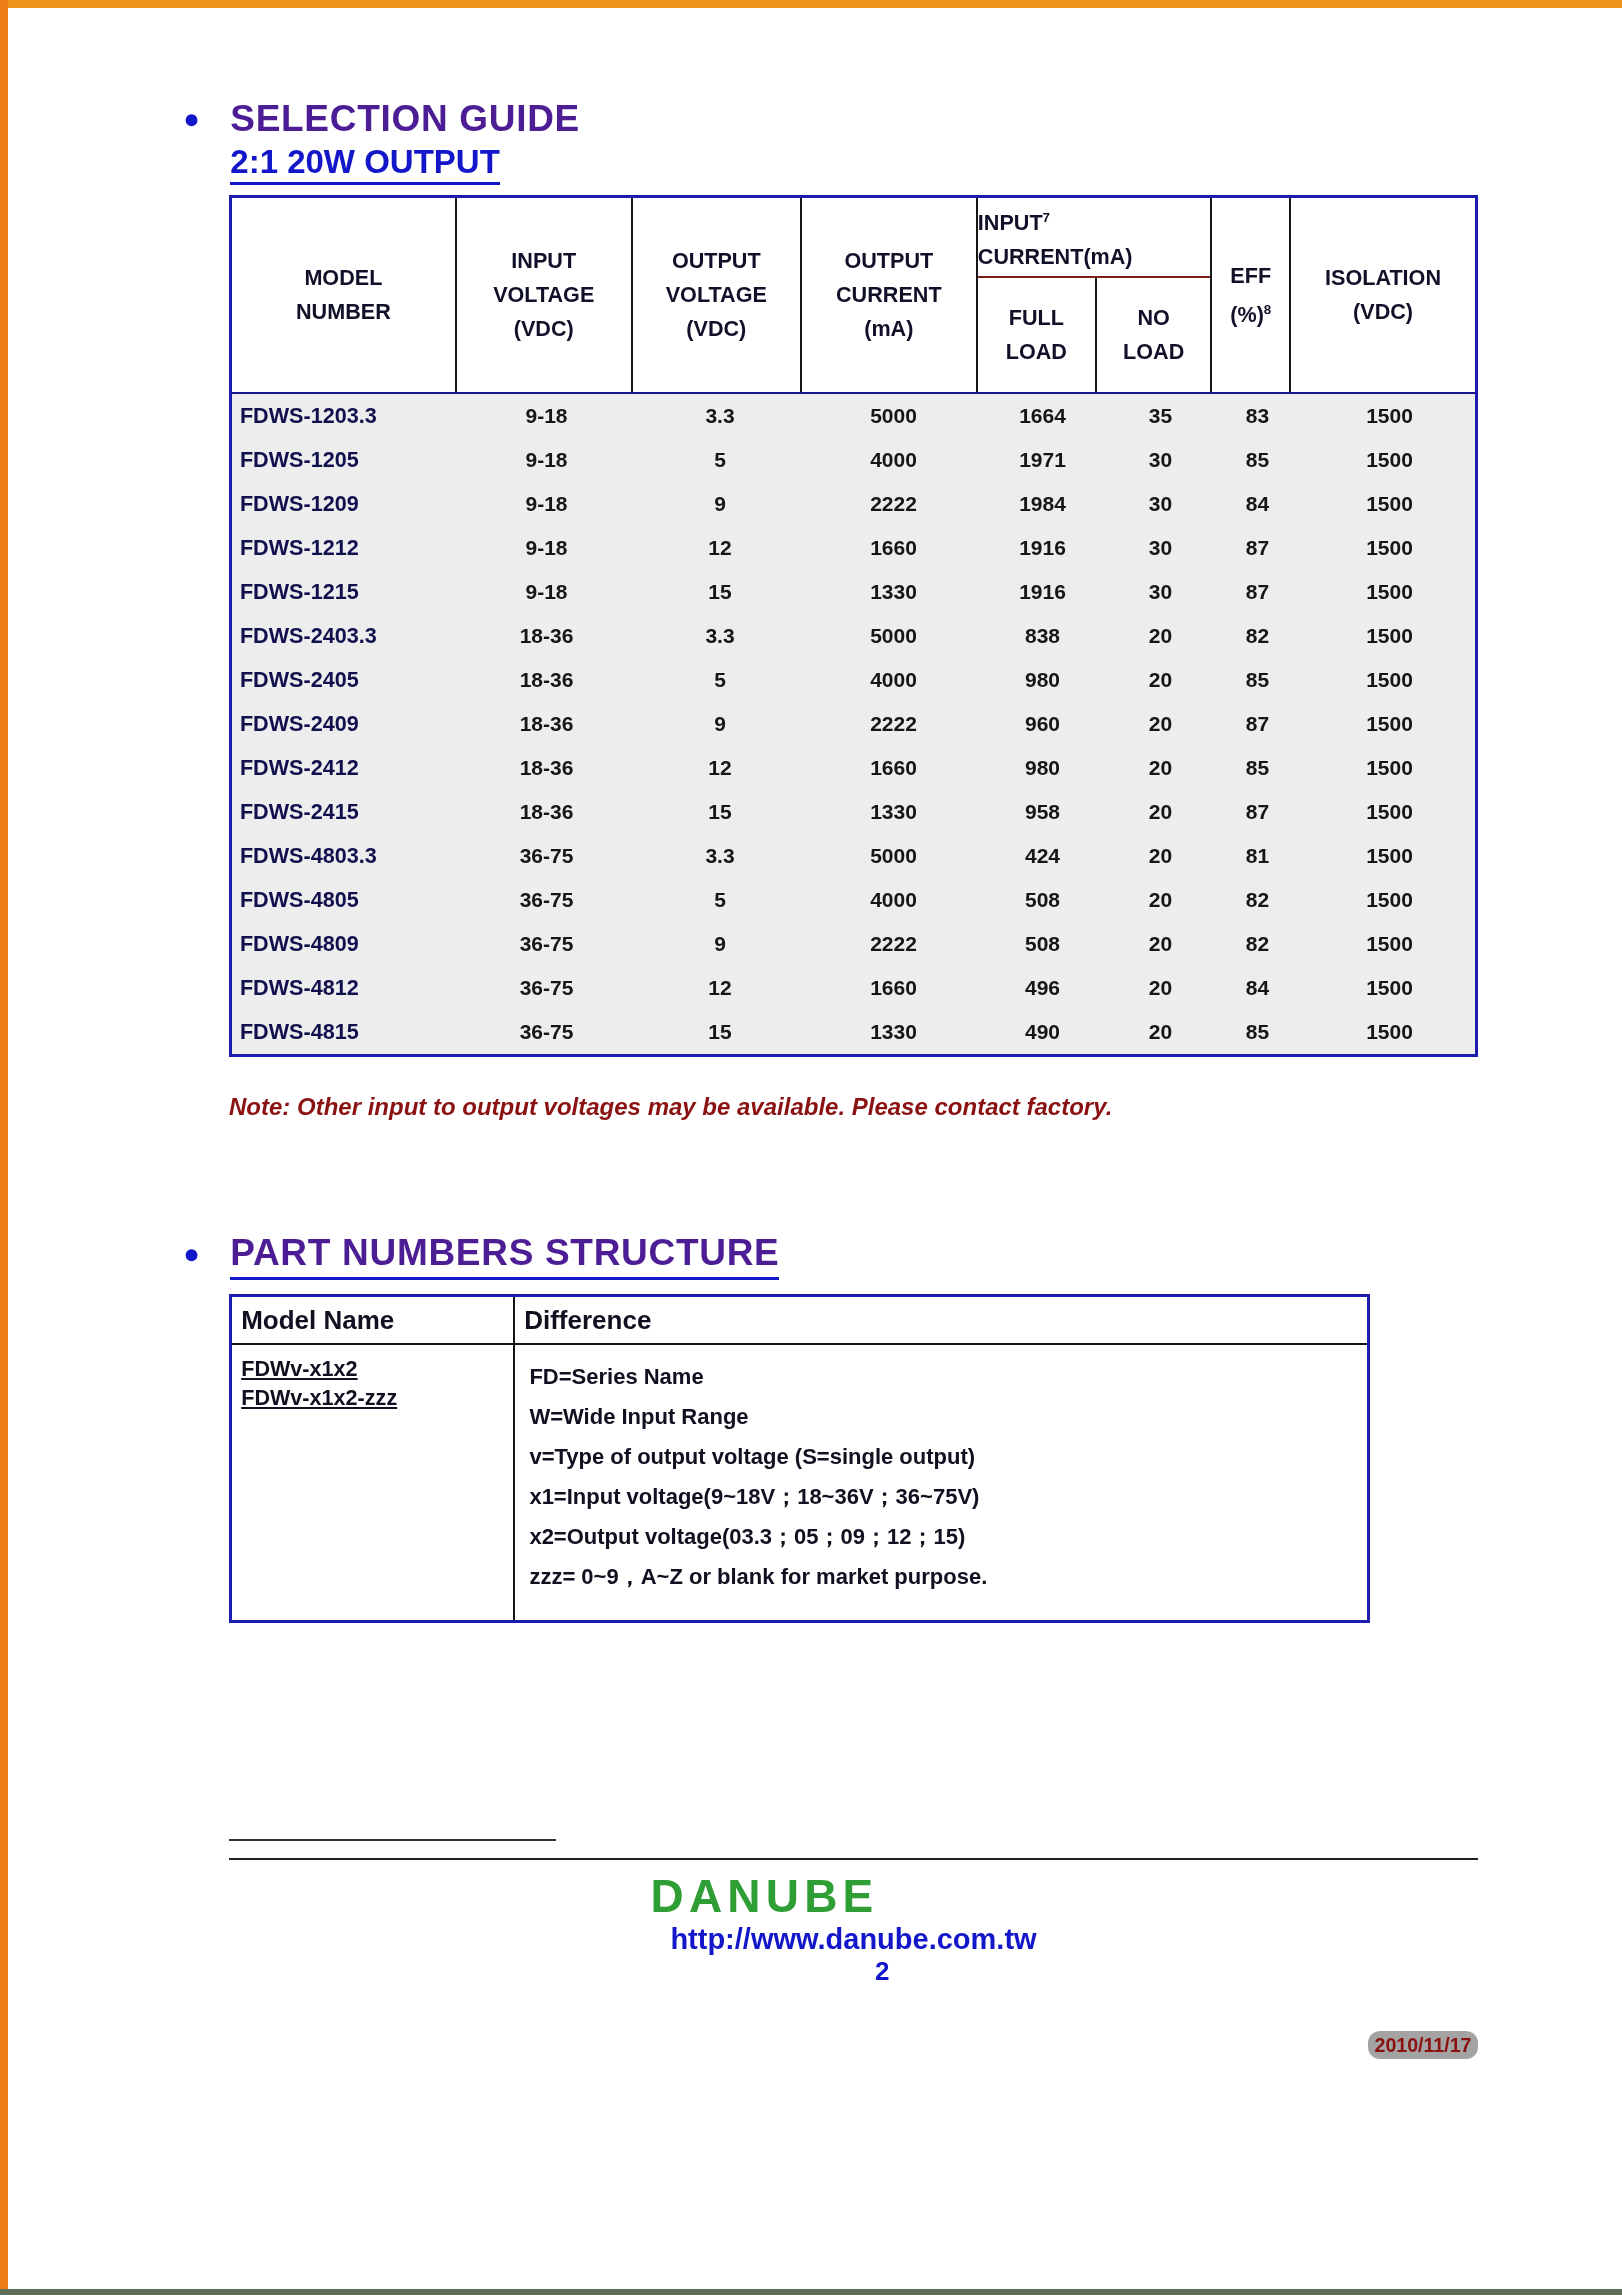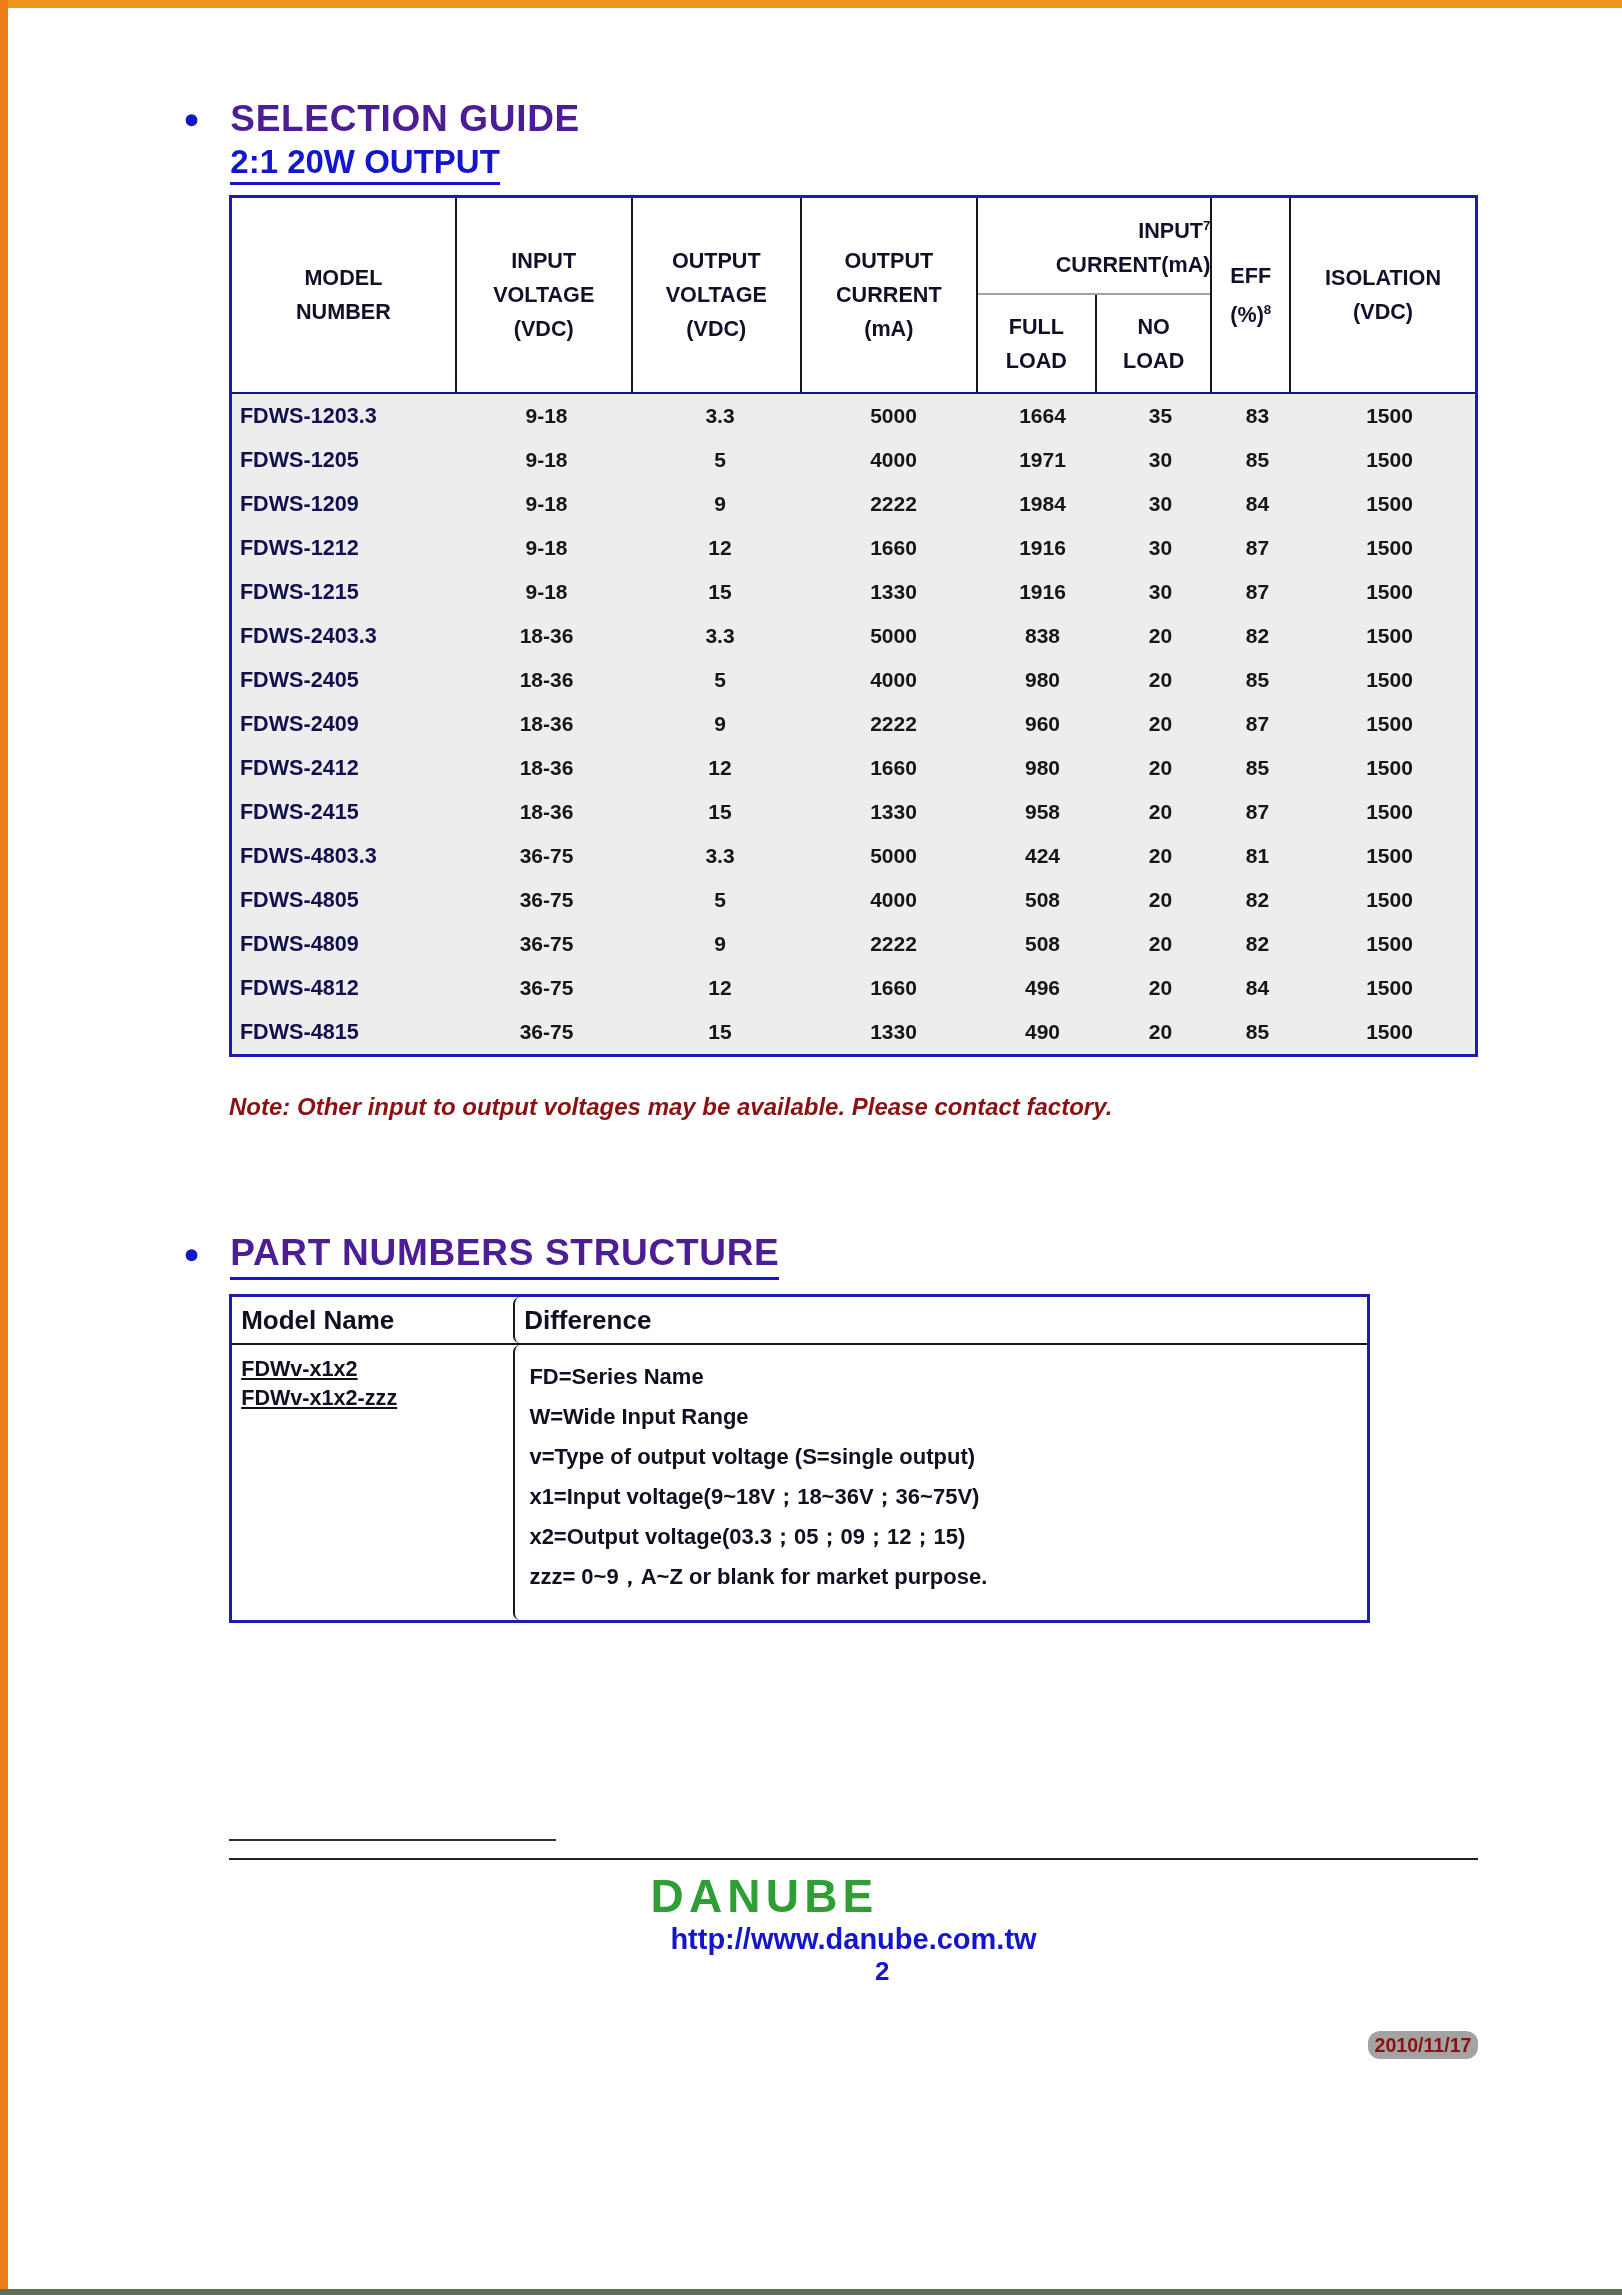--- a/index.html
+++ b/index.html
@@ -28,43 +28,43 @@
   
   .stable { margin-top:10.5px; border:3.9px solid #1c1cae; background:#ffffff; width:1249px; }
   .thead  { display:flex; height:196px; background:#ffffff; border-bottom:2.6px solid #14148c; }
   .hcol   { display:flex; flex-direction:column; justify-content:center; text-align:center;
             font-size:21.6px; font-weight:bold; color:#101028; border-right:2px solid #161616; }
   .hcol div, .group-top div, .sub div { line-height:34px; }
   .w-model { width:226px; } .w-iv { width:177px; } .w-ov { width:170px; } .w-oc { width:177px; }
   .w-group { width:236px; } .w-eff { width:79px; } .w-iso { width:185px; border-right:none; }
   .hcol-group { display:flex; flex-direction:column; font-size:21.6px; font-weight:bold;
                 color:#101028; border-right:2px solid #161616; }
-  .group-top { height:97px; border-bottom:2px solid #a3a3a3; display:flex; flex-direction:column;
-               justify-content:center; text-align:right; }
+  .group-top { height:80px; border-bottom:2px solid #7f1d1d; display:flex; flex-direction:column;
+               justify-content:center; text-align:left; }
   .group-bottom { flex:1; display:flex; }
   .sub { display:flex; flex-direction:column; justify-content:center; text-align:center; }
   .sub-full { width:119px; border-right:2px solid #161616; }
   .sub-no   { flex:1; }
   sup { font-size:0.62em; vertical-align:super; }
 
   .tbody { background:#ededed; }
   .srow  { display:grid; grid-template-columns:226px 177px 170px 177px 121px 115px 79px 185px;
            height:44px; align-items:center; }
   .scell { text-align:center; font-size:21px; font-weight:bold; color:#161616; }
   .scell.c0 { text-align:left; padding-left:7.9px; color:#10104e; font-size:21.6px; }
 
   .note { margin-top:36px; color:#8b1212; font-size:24px; font-weight:bold; font-style:italic; }
 
   .section2 { margin-top:111px; }
 
   
   .ptable { margin-top:14.4px; border:3.9px solid #1c1cae; width:1141px; background:#ffffff; }
   .phead  { display:grid; grid-template-columns:281px 1fr; border-bottom:2px solid #161616; }
   .phead-cell { font-size:26px; font-weight:bold; color:#101020; padding:7.9px 6.5px 6.5px 9.2px; }
-  .pcol2-border { border-left:2px solid #161616;border-radius:7px; }
+  .pcol2-border { border-left:2px solid #161616; }
   .pbody { display:grid; grid-template-columns:281px 1fr; min-height:275px; }
   .pmodels { padding:9.2px 5.2px 9.2px 9.2px; font-size:21.6px; font-weight:bold; color:#101020; line-height:1.35;text-decoration:underline; }
   .pdiffs  { padding:17px 6.5px 17px 14.4px; font-size:22px; font-weight:bold; color:#101020; }
   .pdiffs .diff-line { margin-bottom:11px; line-height:29px; }
 
   
   .footnote-sep { margin-top:216px; width:327px; border-top:2px solid #333; }
   .footnotes { margin-top:9.2px; }
   .footnote { color:#8b1212; font-size:17.7px; font-weight:bold; font-style:italic; line-height:26px; }
   .footer-rule { margin-top:17px; border-top:2px solid #222; }

